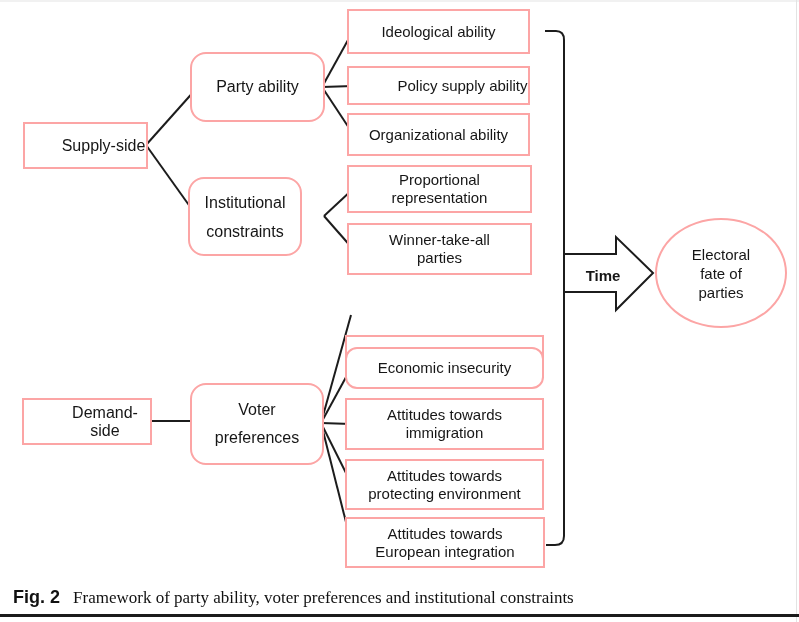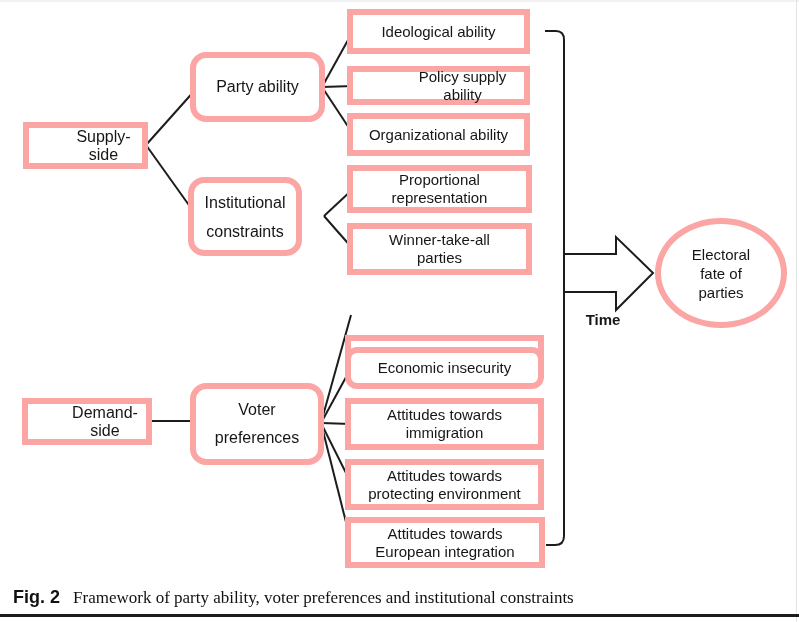--- a/index.html
+++ b/index.html
@@ -2,30 +2,30 @@
 <html><head>
 <meta charset="utf-8">
 <style>
   html,body{margin:0;padding:0;background:#fff;}
   .canvas{
     position:relative;width:799px;height:622px;background:#ffffff;
     font-family:"Liberation Sans",sans-serif;color:#161616;overflow:hidden;
   }
   .wires{position:absolute;left:0;top:0;}
   .node{
-    position:absolute;box-sizing:border-box;border:6px solid #fca5a5;background:#fff;
+    position:absolute;box-sizing:border-box;border:2px solid #fca5a5;background:#fff;
     display:flex;align-items:center;justify-content:center;text-align:center;
     font-size:15px;line-height:18px;
   }
   .node .lbl{display:inline-block;}
   .rounded{border-radius:16px;font-size:16px;line-height:28px;}
   .side{font-size:16px;padding-left:36px;}
   .ellipse{border-radius:50%;line-height:19px;}
   .time-label{
-    position:absolute;font-weight:bold;font-size:15px;text-align:center;margin-top:44px;
+    position:absolute;font-weight:bold;font-size:15px;text-align:center;
   }
   .caption{
     position:absolute;left:13px;top:587px;display:flex;align-items:baseline;
     font-family:"Liberation Serif",serif;font-size:17px;color:#111;
   }
   .caption .fig{
     font-family:"Liberation Sans",sans-serif;font-weight:700;font-size:18px;
     margin-right:13px;
   }
   .bottom-rule{position:absolute;left:0;top:614px;width:799px;height:3px;background:#1b1b1b;}

